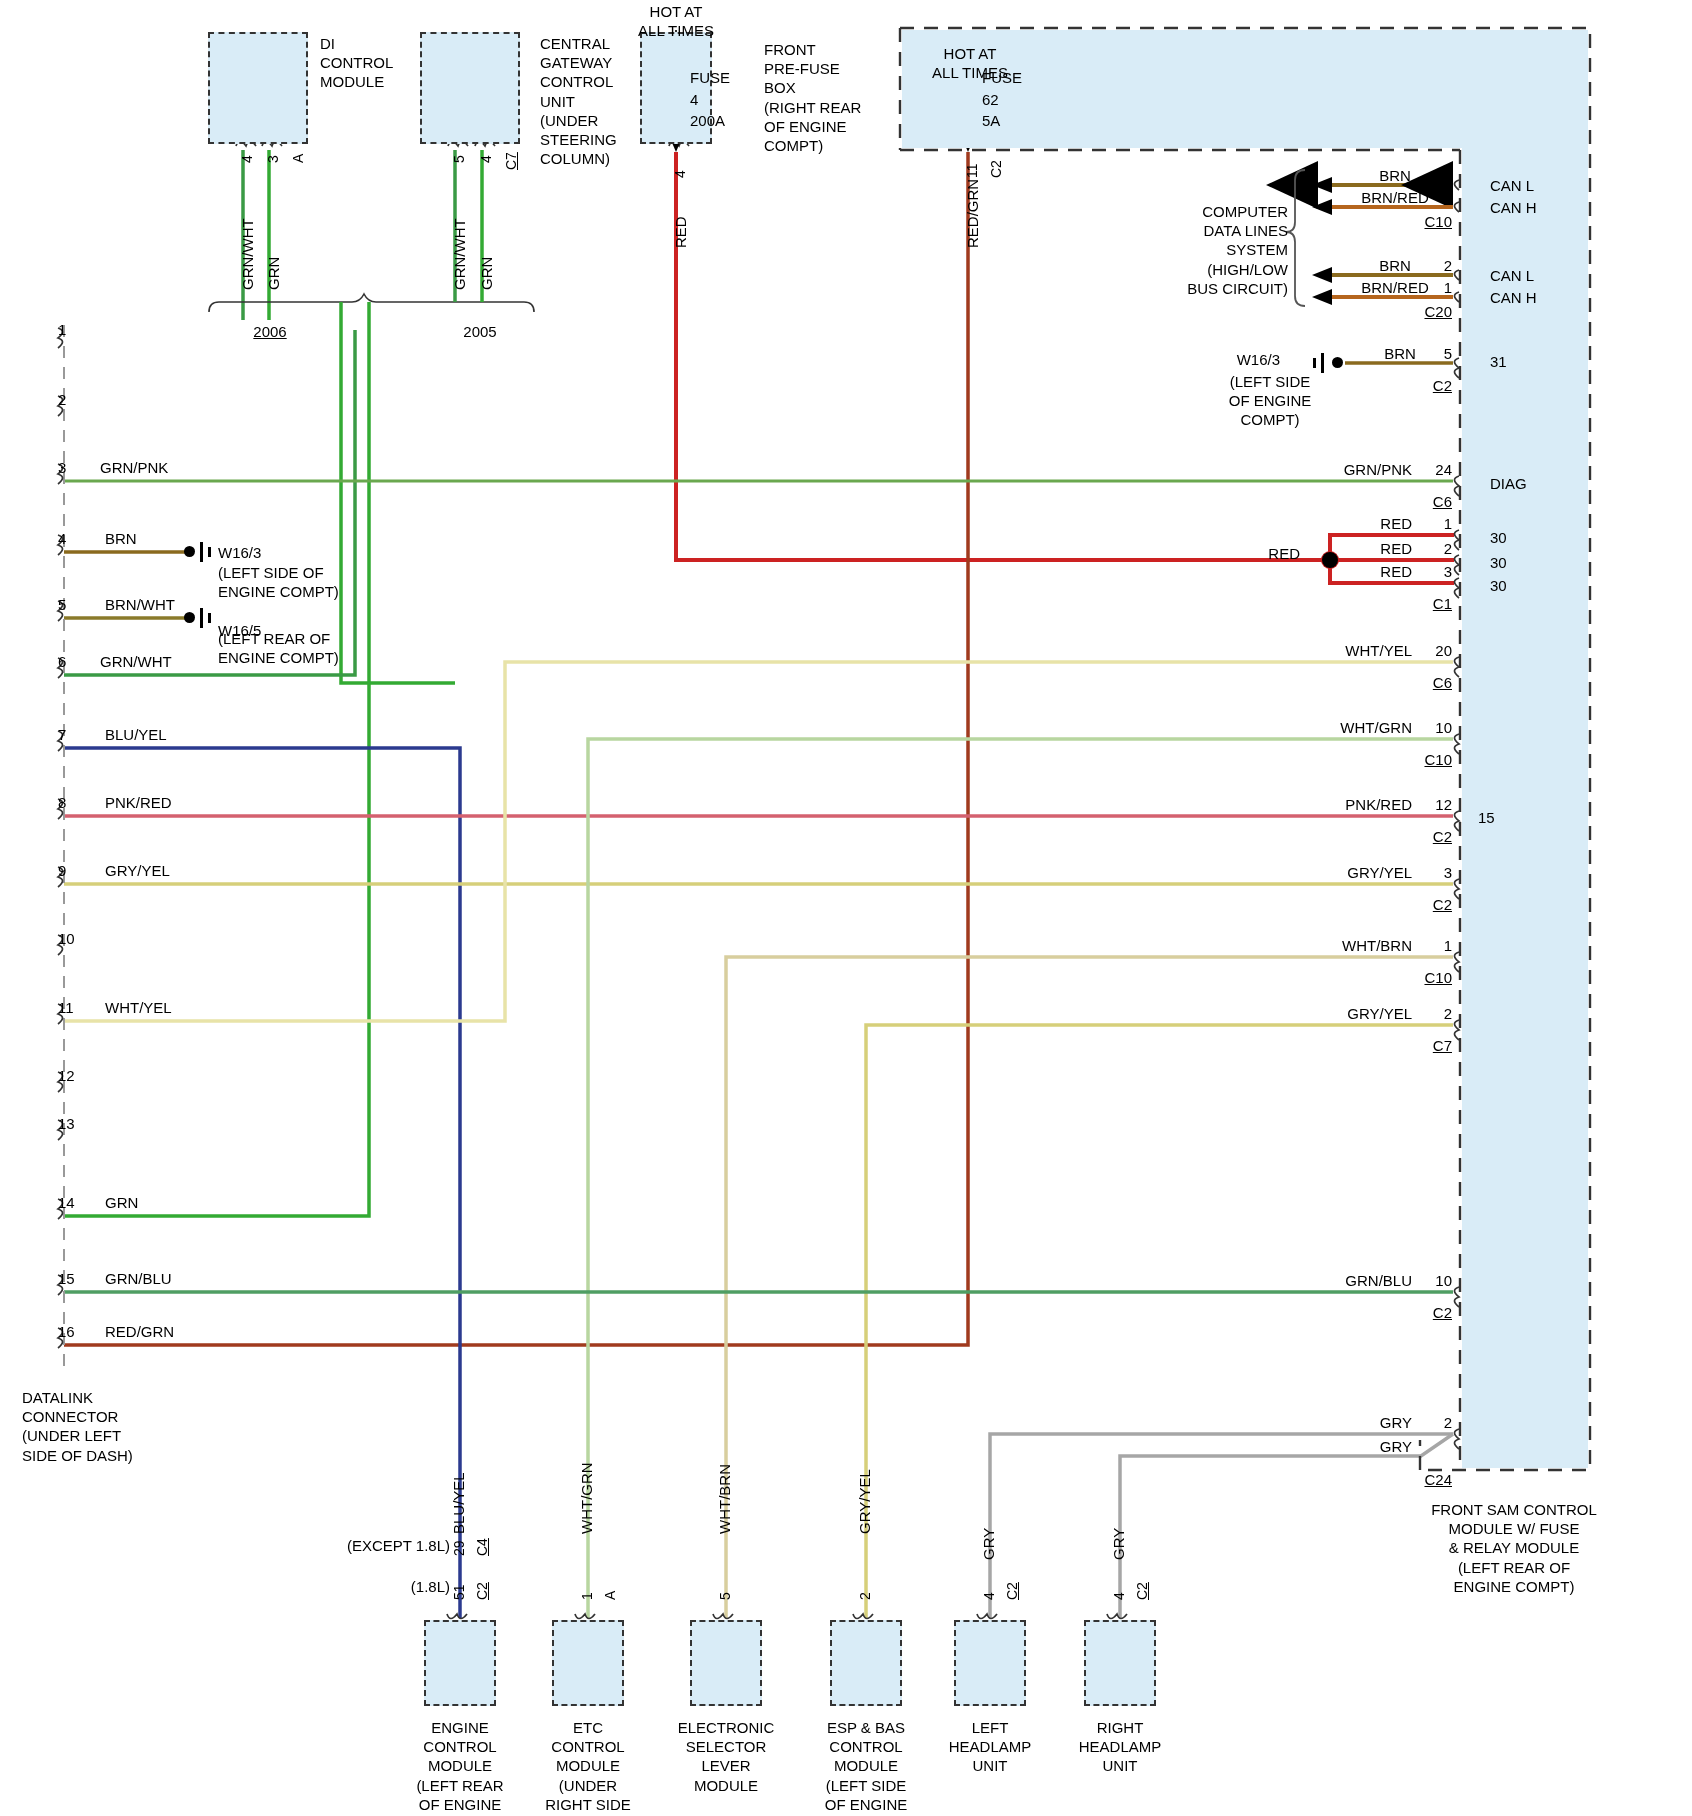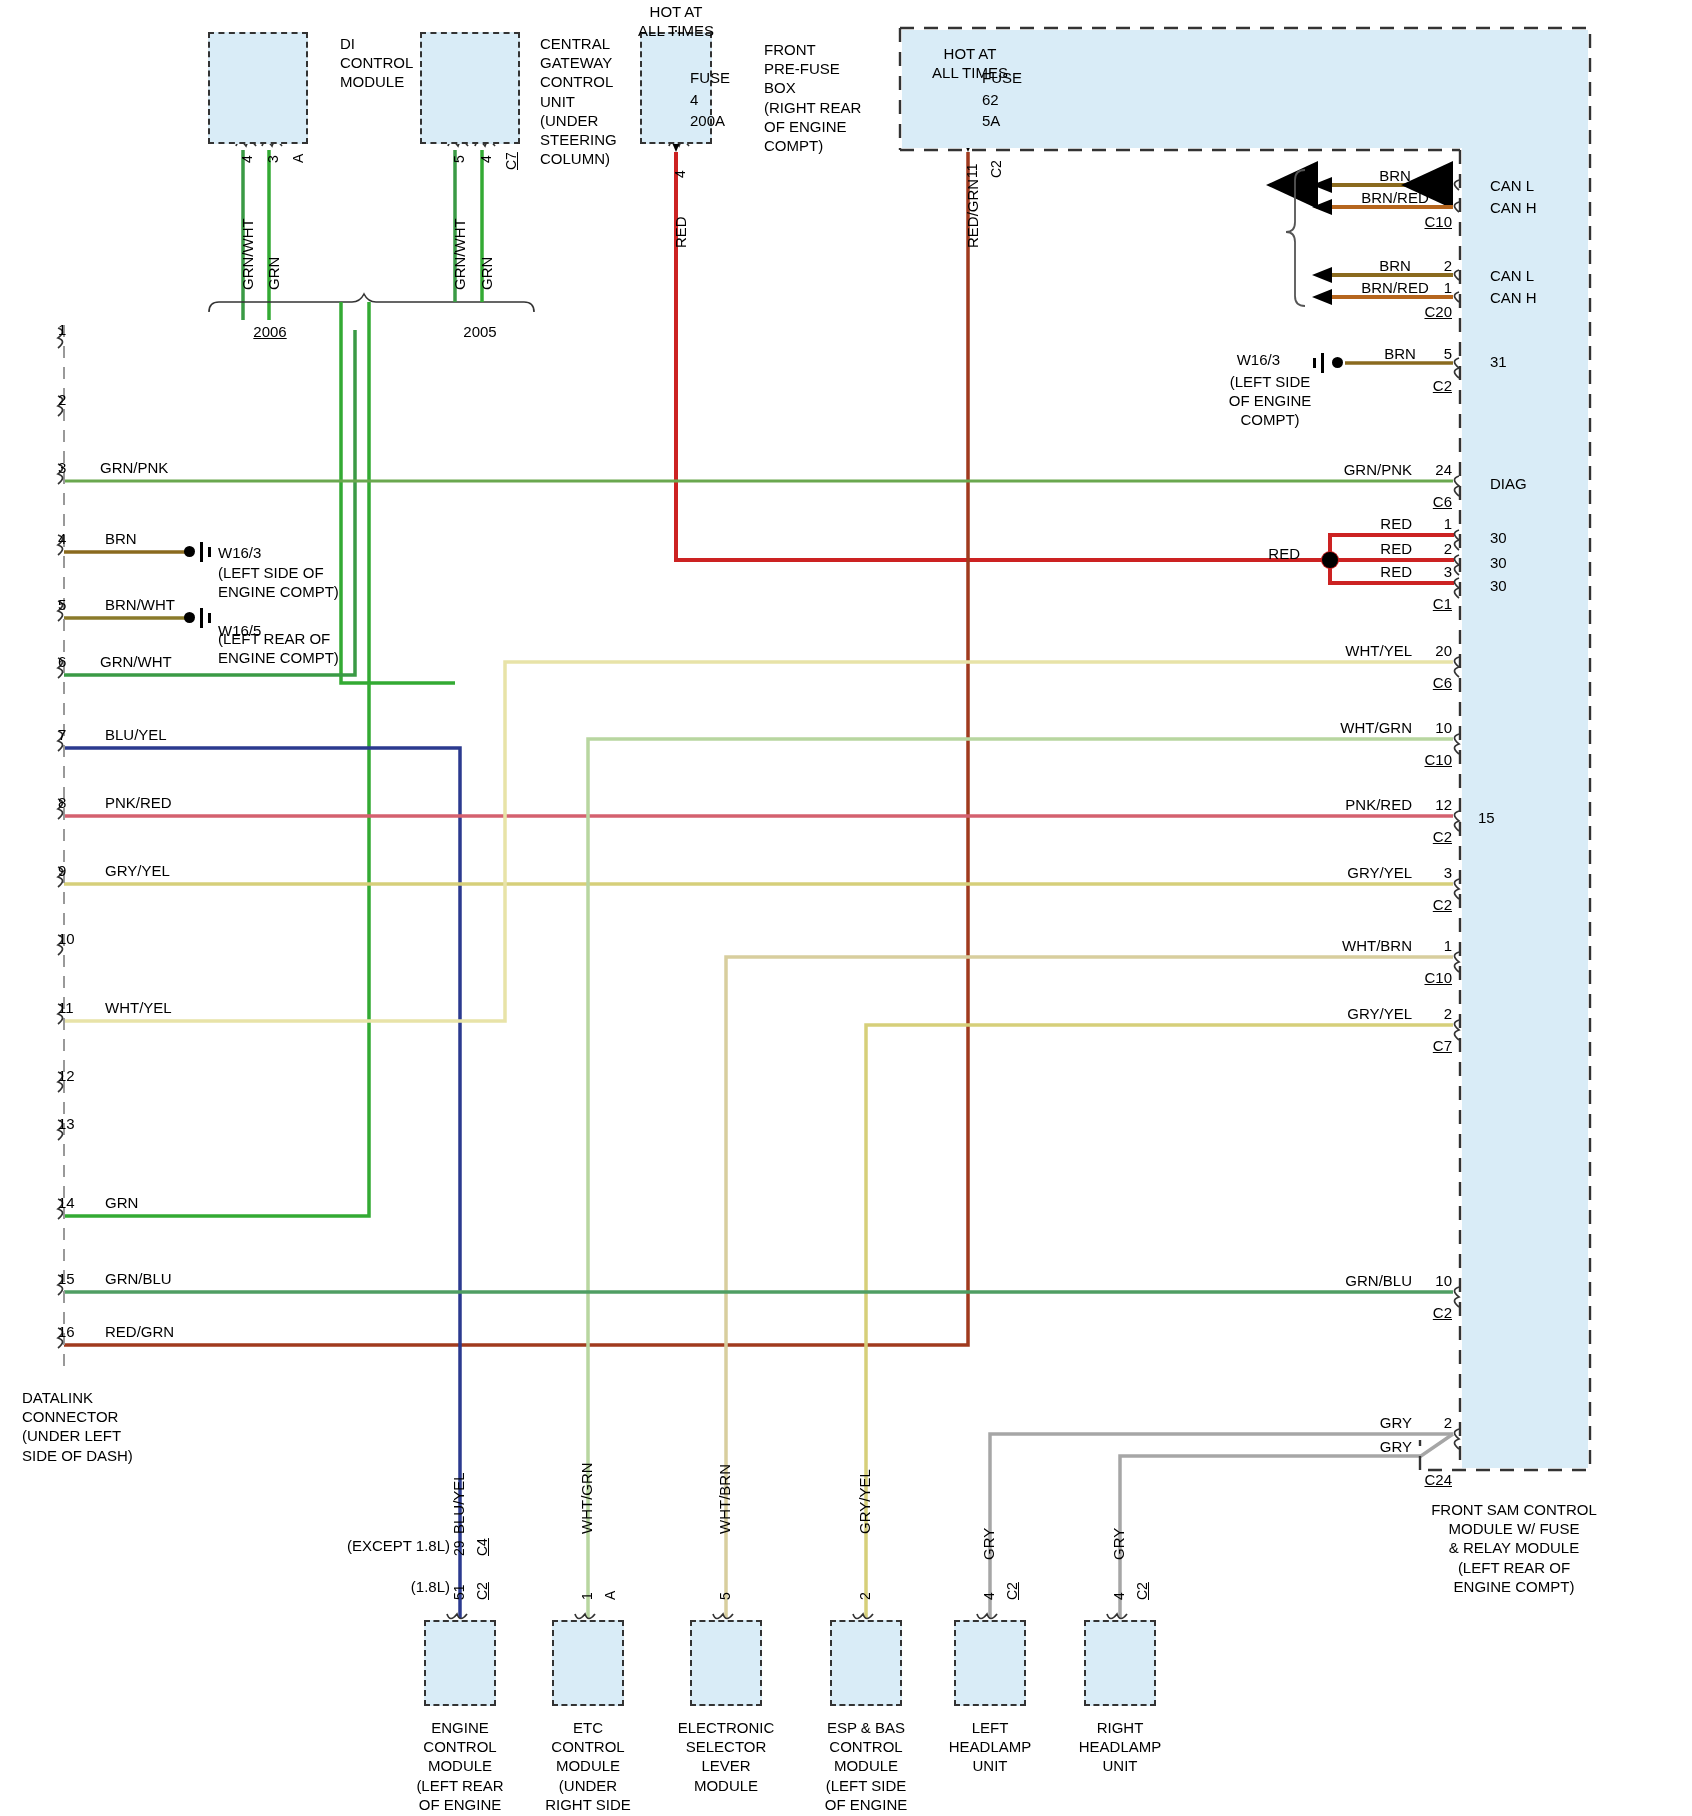--- a/index.html
+++ b/index.html
@@ -198,21 +198,21 @@
   <div class="boxplain" style="left:902px;top:30px;width:686px;height:118px;background:#d9ecf7;"></div>
   <div class="boxplain" style="left:1462px;top:148px;width:126px;height:1320px;background:#d9ecf7;"></div>
 
   <div class="box" style="left:424px;top:1620px;width:72px;height:86px;"></div>
   <div class="box" style="left:552px;top:1620px;width:72px;height:86px;"></div>
   <div class="box" style="left:690px;top:1620px;width:72px;height:86px;"></div>
   <div class="box" style="left:830px;top:1620px;width:72px;height:86px;"></div>
   <div class="box" style="left:954px;top:1620px;width:72px;height:86px;"></div>
   <div class="box" style="left:1084px;top:1620px;width:72px;height:86px;"></div>
 
-  <div class="t" style="left:320px;top:34px;margin-left:20px;">DI
+  <div class="t" style="left:320px;top:34px;">DI
 CONTROL
 MODULE</div>
   <div class="t" style="left:540px;top:34px;">CENTRAL
 GATEWAY
 CONTROL
 UNIT
 (UNDER
 STEERING
 COLUMN)</div>
 
@@ -247,20 +247,25 @@
 
   <div class="t tc" style="left:890px;top:44px;width:160px;">HOT AT
 ALL TIMES</div>
   <div class="t" style="left:982px;top:68px;">FUSE</div>
   <div class="t" style="left:982px;top:90px;">62</div>
   <div class="t" style="left:982px;top:111px;">5A</div>
   <div class="vt" style="left:964px;top:178px;font-size:14px;">11</div>
   <div class="vt" style="left:988px;top:178px;font-size:14px;">C2</div>
   <div class="vt" style="left:964px;top:248px;font-size:15px;">RED/GRN</div>
 
+  <div class="t tr" style="left:1080px;top:202px;width:208px;">COMPUTER
+DATA LINES
+SYSTEM
+(HIGH/LOW
+BUS CIRCUIT)</div>
 
   <div class="t tc" style="left:1340px;top:166px;width:110px;">BRN</div>
   <div class="t tr" style="left:1400px;top:166px;width:52px;">4</div>
   <div class="t" style="left:1490px;top:176px;">CAN L</div>
 
   <div class="t tc" style="left:1340px;top:188px;width:110px;">BRN/RED</div>
   <div class="t tr" style="left:1400px;top:188px;width:52px;">5</div>
   <div class="t" style="left:1490px;top:198px;">CAN H</div>
   <div class="t tr u" style="left:1390px;top:212px;width:62px;">C10</div>
 

